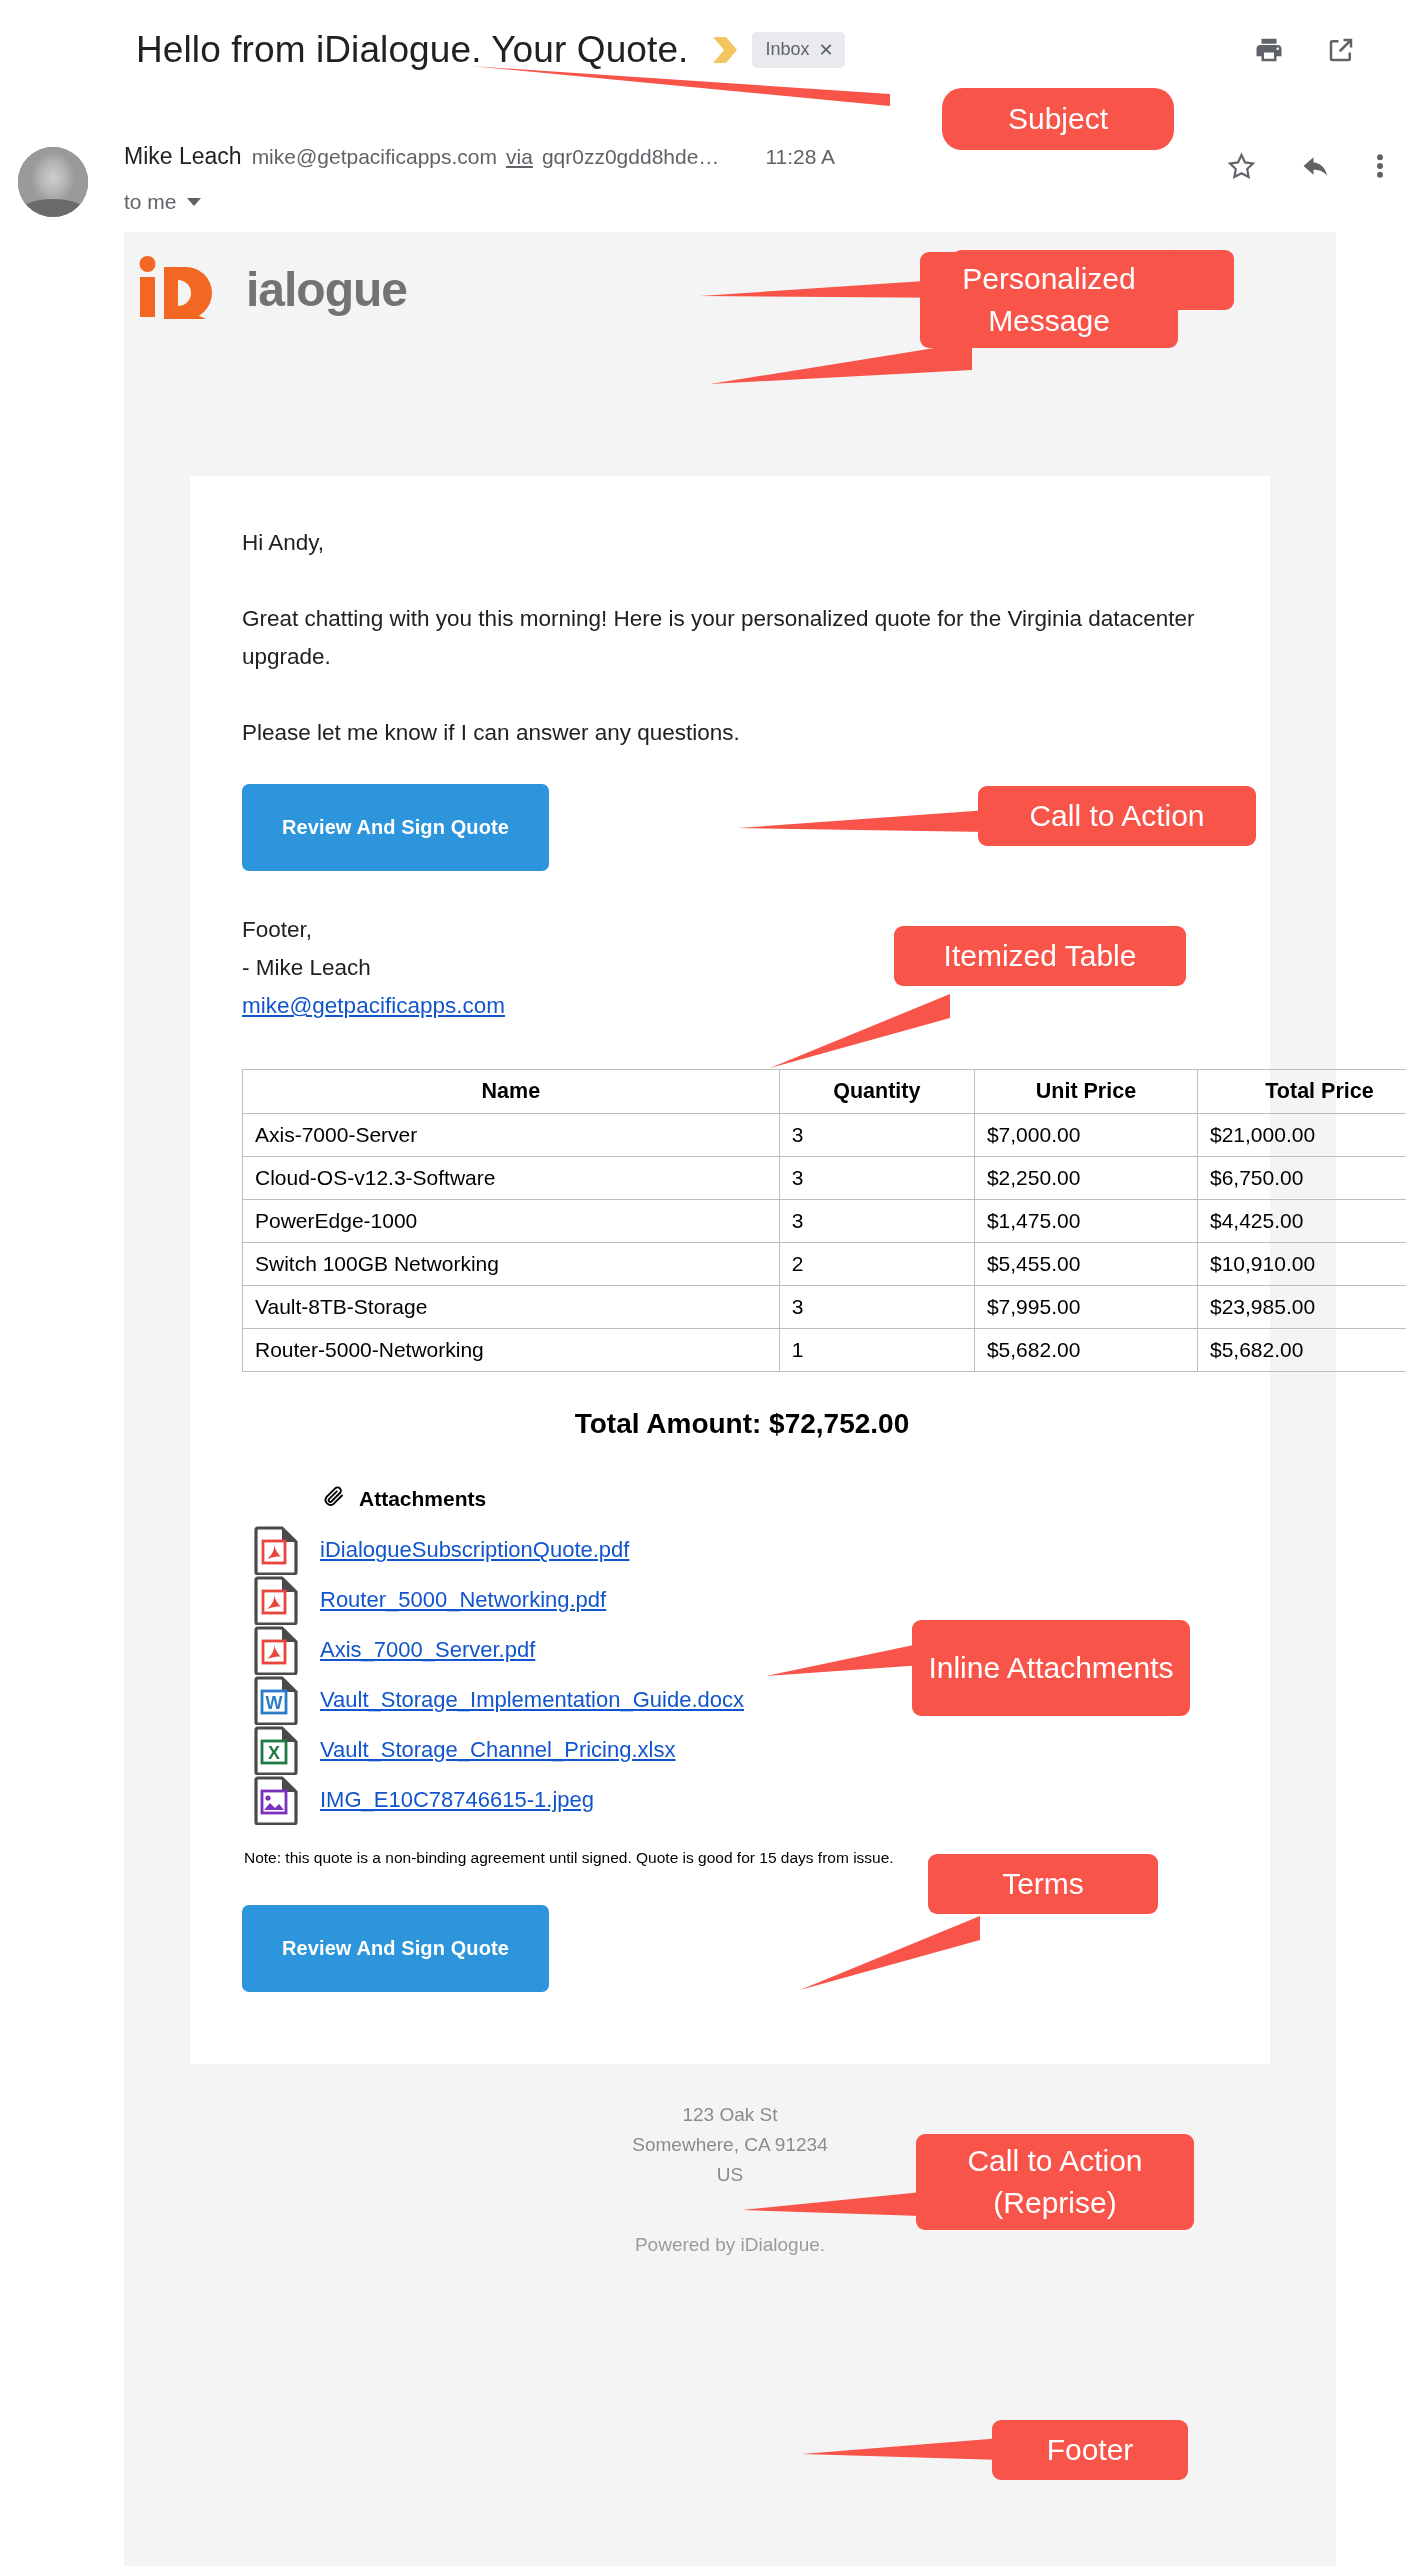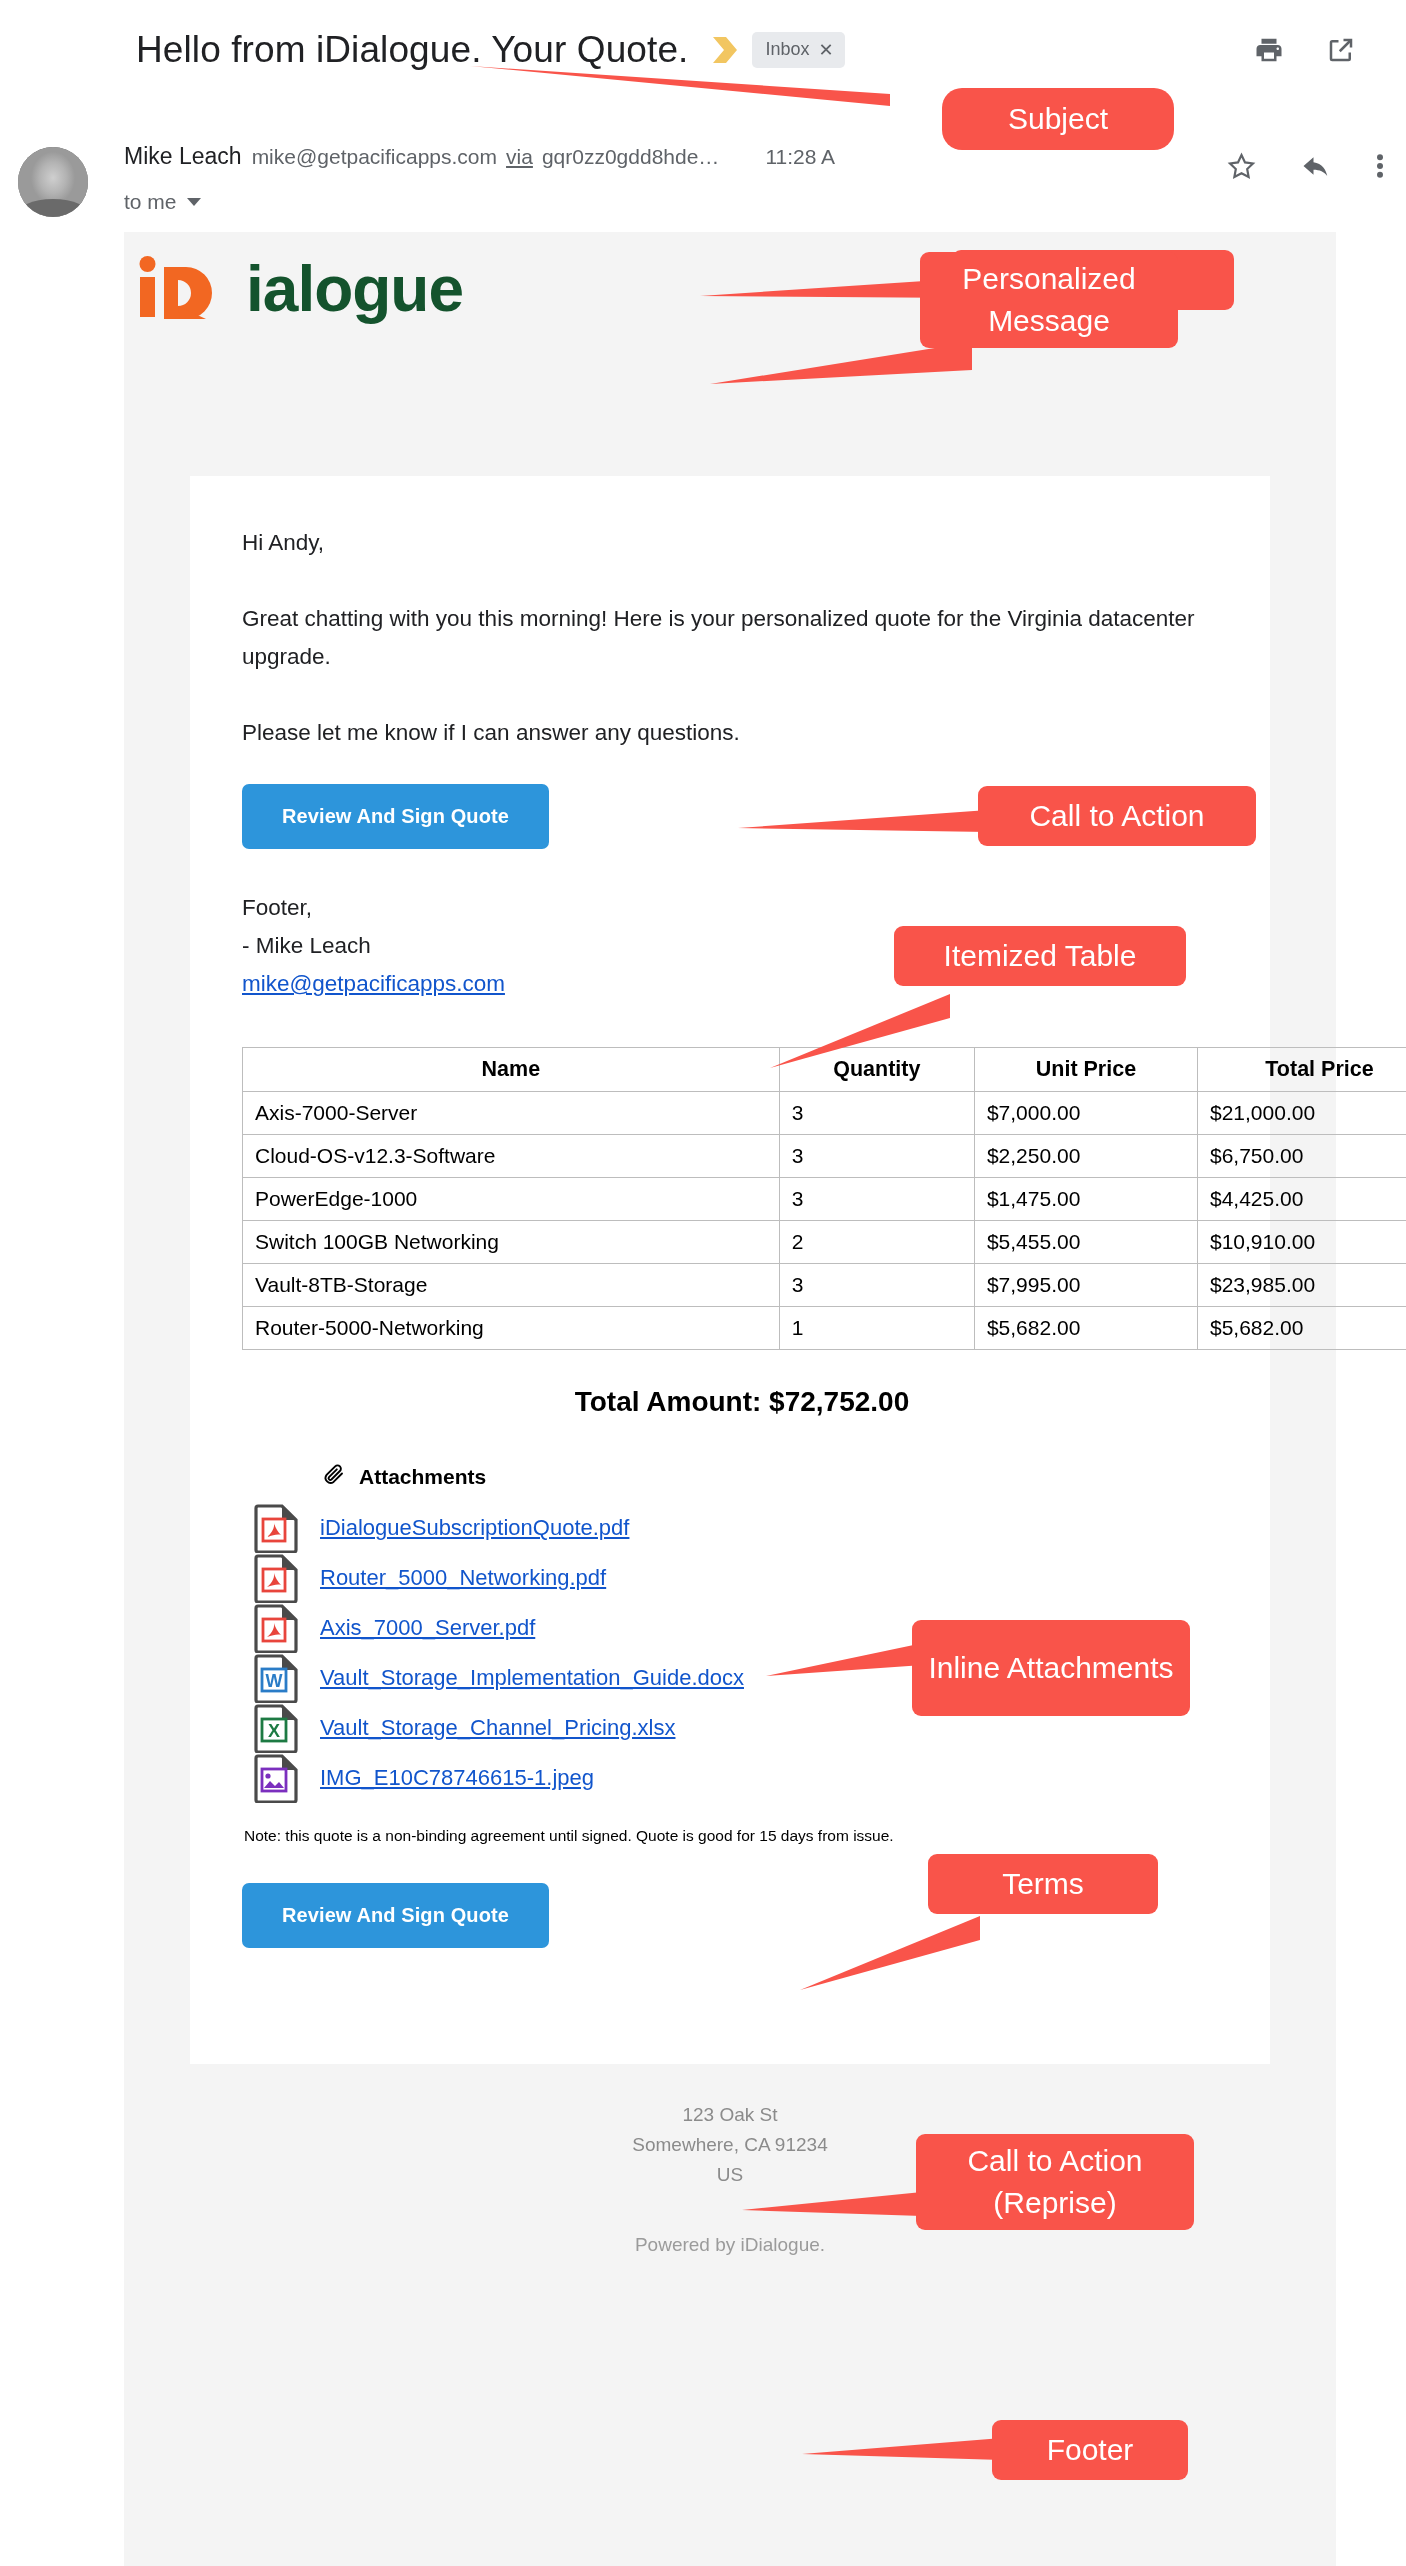--- a/index.html
+++ b/index.html
@@ -134,23 +134,23 @@
   }
   .letterhead {
     position: absolute;
     left: 10px; top: 12px;
     height: 90px;
     display: flex;
     align-items: center;
   }
   .logo-wrap { display:flex; align-items:center; }
   .logo-text {
-    font-size: 64px;
+    font-size: 48px;
     font-weight: bold;
-    color: #14532d;
+    color: #737373;
     letter-spacing: -1px;
     margin-left: -6px;
   }
 
   
   .msg-card {
     position: absolute;
     left: 66px; top: 244px;
     width: 1080px;
     height: 1588px;
@@ -166,21 +166,21 @@
   .p-text.tight { margin-bottom: 32px; }
 
   .cta-btn {
     display: inline-block;
     background: #2d95db;
     color: #ffffff;
     font-size: 20px;
     font-weight: bold;
     border: none;
     border-radius: 7px;
-    padding: 21px 40px;
+    padding: 32px 40px;
     min-width: 257px;
     text-align: center;
     cursor: pointer;
     letter-spacing: 0.1px;
   }
 
   .regards-block {
     font-size: 22.5px;
     line-height: 38px;
     color: #202124;

